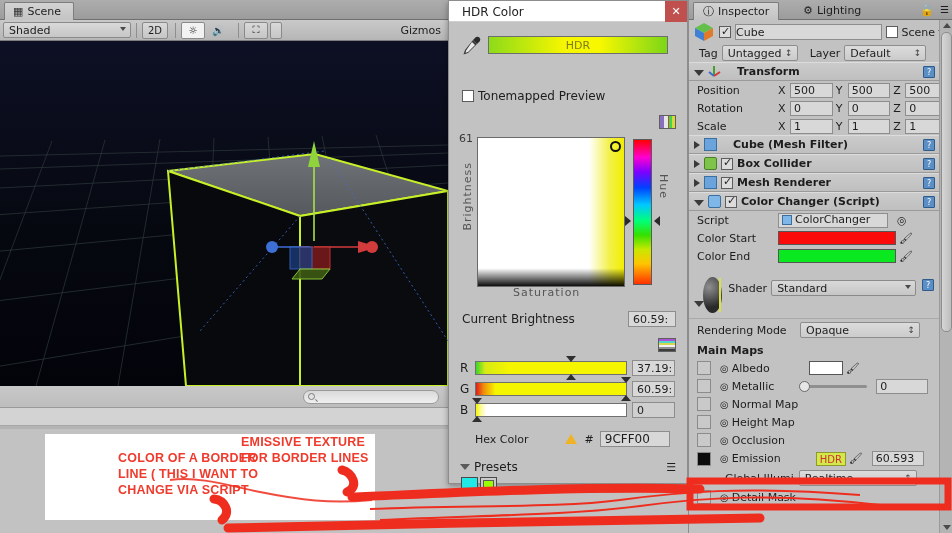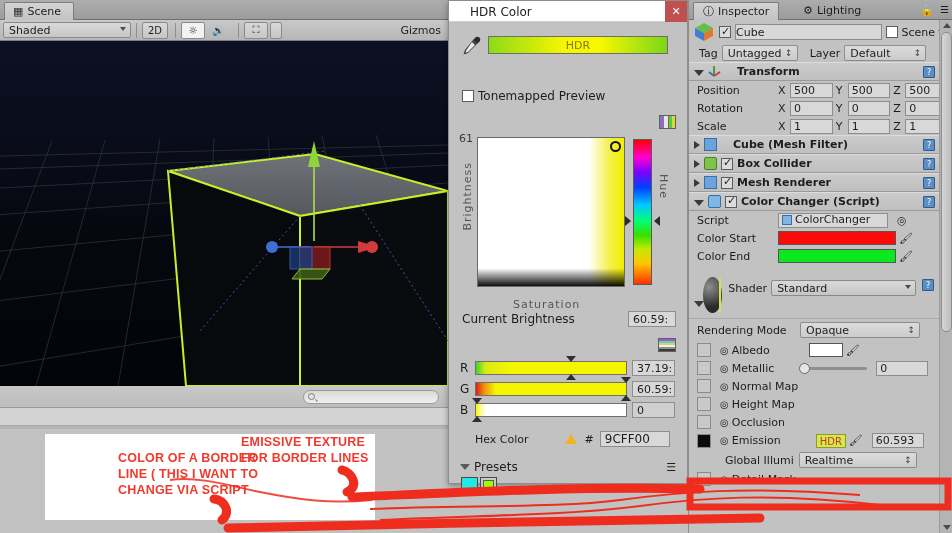--- a/index.html
+++ b/index.html
@@ -55,21 +55,21 @@
       background:#d3d3d3; border-bottom:1px solid #a8a8a8;}
   .strip3 { position:absolute; left:0; top:40px; width:448px; height:3px;
       background:#b4b4b4;}
 
   
   #hdr-window { left:448px; top:0; width:240px; height:484px;
                 background:#c2c2c2; border:1px solid #8d8d8d;
                 box-shadow:0 2px 6px rgba(0,0,0,.35); }
   #hdr-title { height:21px; background:#fff; position:relative;
                border-bottom:1px solid #cfcfcf; }
-  #hdr-title .t { position:absolute; left:21px; top:4px; font-size:12px; color:#222; }
+  #hdr-title .t { position:absolute; left:13px; top:4px; font-size:12px; color:#222; }
   #hdr-close { position:absolute; right:0; top:0; width:22px; height:21px;
                background:#c0504d; color:#fff; font-size:11px; line-height:21px;
                text-align:center; font-weight:bold; }
   .hdr-body { padding:0; position:relative; height:462px; }
   .picker-btn { position:absolute; left:10px; top:12px; width:24px; height:22px; }
   .hdr-bar { position:absolute; left:39px; top:14px; width:180px; height:18px;
              border:1px solid #6e6e6e;
              background:linear-gradient(90deg,#8ddb19 0%,#f6f600 42%,#f8f800 62%,#7cd618 100%);
              text-align:center; line-height:18px; font-size:11px; color:#7d7d1a; }
   .tone-row { position:absolute; left:13px; top:67px; display:flex; align-items:center; gap:4px;}
@@ -81,21 +81,21 @@
   #sv-field { position:absolute; left:28px; top:115px; width:148px; height:150px;
      background:
        linear-gradient(to top, rgba(0,0,0,.95), rgba(0,0,0,0) 12%),
        linear-gradient(to right, #ffffff 0%, #ffffff 62%, #ffffff 76%, #f3f14a 90%, #f2ee00 100%);
      border:1px solid #6a6a6a; }
   #sv-cursor { position:absolute; right:3px; top:3px; width:11px; height:11px;
      border:2px solid #111; border-radius:50%; background:transparent; }
   .axis-num { position:absolute; left:10px; top:110px; font-size:11px; color:#3a3a3a; }
   .axis-v { position:absolute; left:12px; top:140px; font-size:11px; color:#555;
      writing-mode:vertical-rl; transform:rotate(180deg); letter-spacing:1px;}
-  .axis-h { position:absolute; left:64px; top:276px; font-size:11px; color:#555;
+  .axis-h { position:absolute; left:64px; top:264px; font-size:11px; color:#555;
      letter-spacing:1px;}
   #hue-strip { position:absolute; left:184px; top:117px; width:19px; height:146px;
      border:1px solid #5a5a5a;
      background:linear-gradient(to bottom,#ff0000 0%,#ff00d0 12%,#8000ff 22%,
         #0040ff 33%,#00c8ff 45%,#00ff7a 56%,#35e000 66%,#c8e800 76%,#ffc400 86%,#ff3000 100%); }
   .hue-mk-l { position:absolute; left:176px; top:194px; width:0;height:0;
      border-top:5px solid transparent;border-bottom:5px solid transparent;
      border-left:6px solid #2b2b2b;}
   .hue-mk-r { position:absolute; left:205px; top:194px; width:0;height:0;
      border-top:5px solid transparent;border-bottom:5px solid transparent;
@@ -614,20 +614,21 @@
   </div>
 
   <div class="prow" style="height:22px;">
     <span class="plabel" style="width:100px;">Rendering Mode</span>
     <span class="drop" style="width:120px;">
       <span>Opaque</span>
       <span class="updown">↕</span>
     </span>
   </div>
 
+  <div class="sect-title">Main Maps</div>
 
   <div class="prow">
     <span class="tex-box"></span>
     <span class="radio-o" style="margin-left:6px;">◎</span>
     <span>Albedo</span>
     <span class="colorfield" style="background:#ffffff;flex:none;width:34px;margin-left:36px;"></span>
     <span class="eyedrop">🖌</span>
   </div>
 
   <div class="prow">

